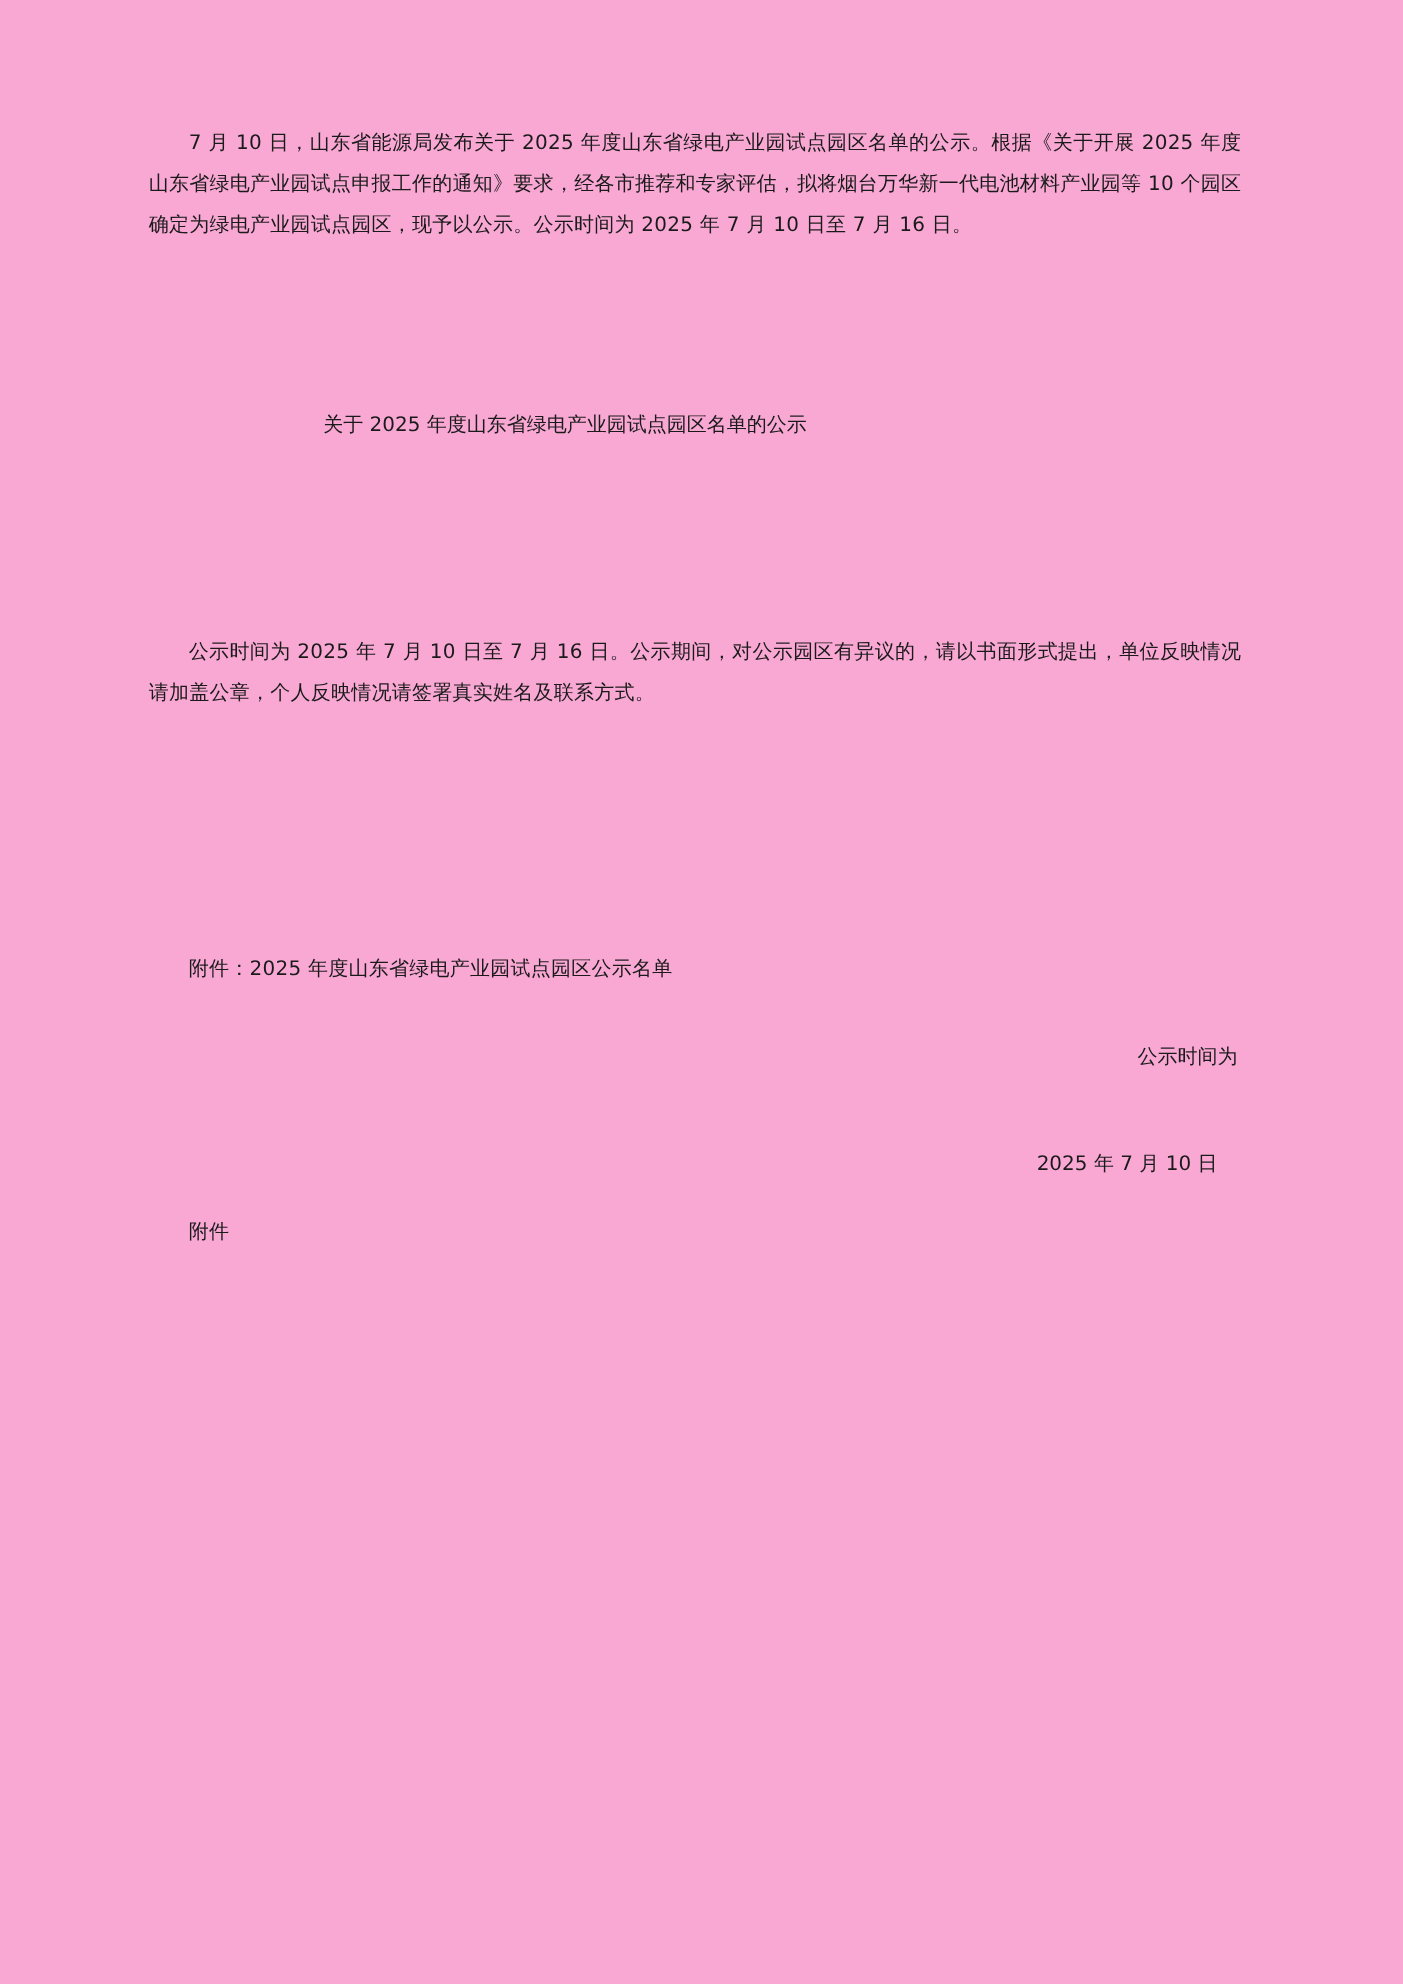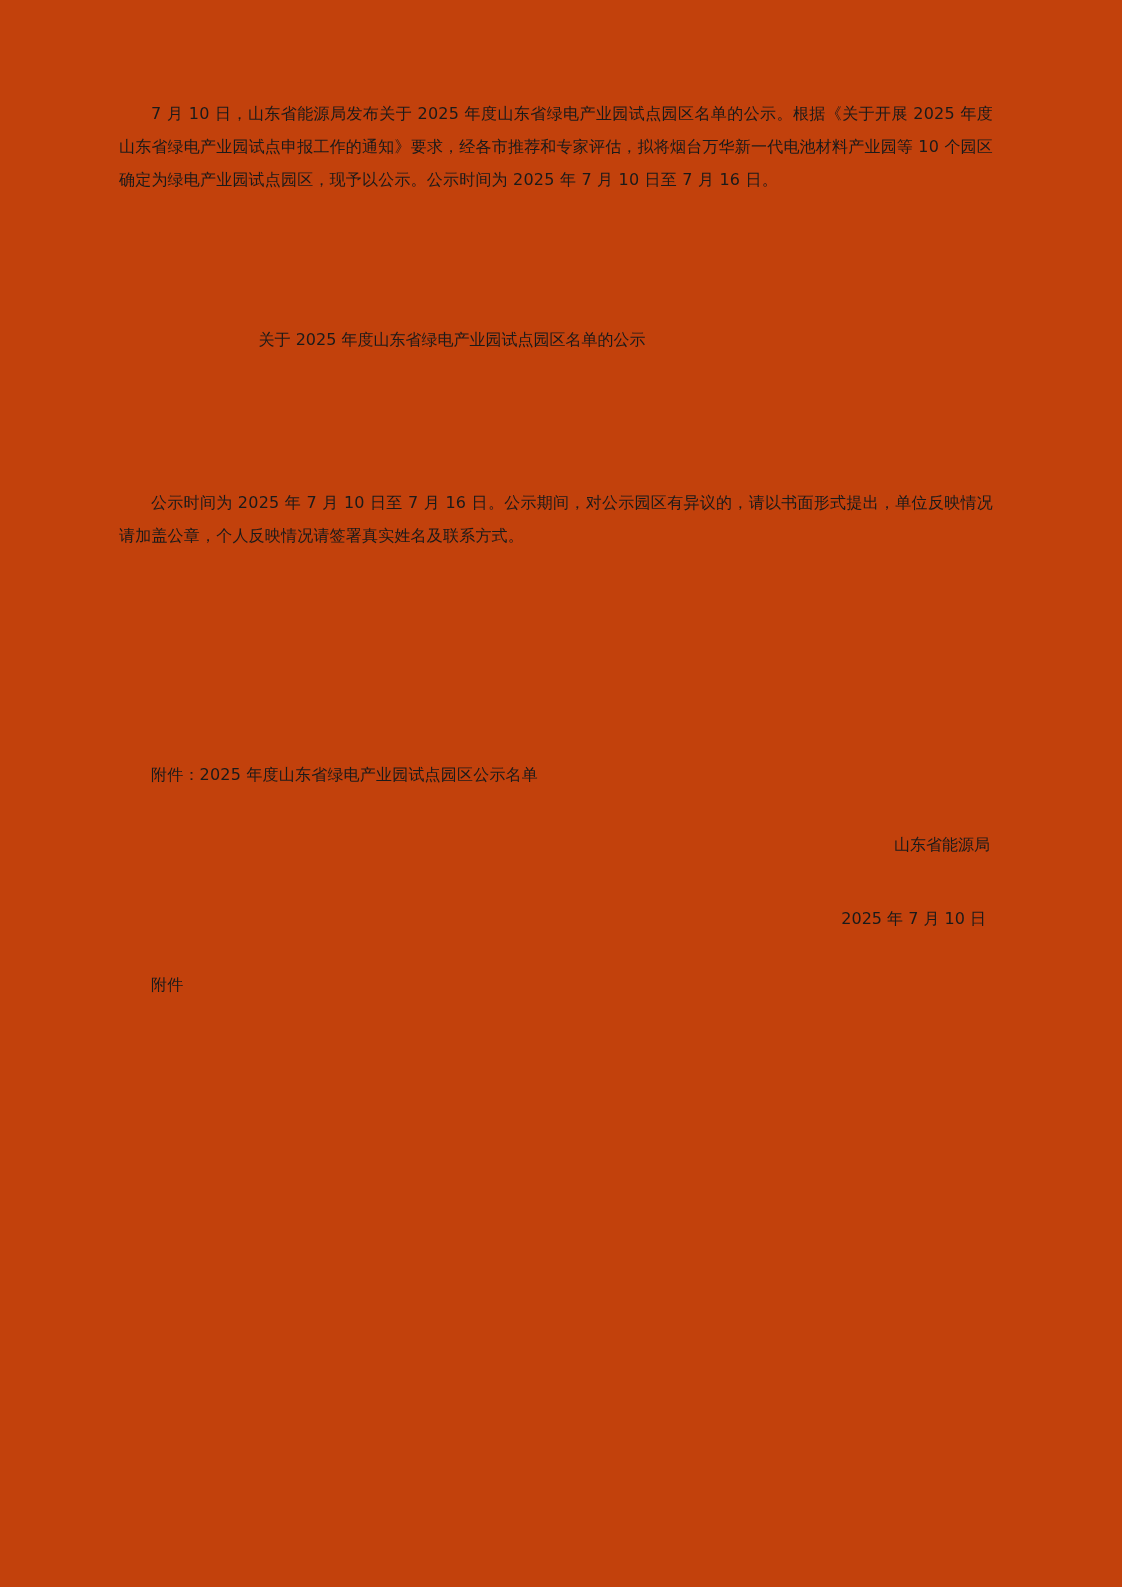--- a/index.html
+++ b/index.html
@@ -13,21 +13,21 @@
       position: relative;
       overflow: hidden;
       font-family: "DejaVu Sans", "Liberation Sans", sans-serif;
       color: #1a1a1a;
     }
     .page {
       position: absolute;
       left: 0; top: 0;
       width: 1122px;
       height: 1587px;
-      background: #c2410c;
+      background: #f9a8d4;
     }
     .text-block {
       position: absolute;
       left: 119px;
       width: 874px;
       font-size: 16px;
       line-height: 33px;
       letter-spacing: 0.2px;
       text-align: justify;
       text-indent: 32px;
@@ -39,48 +39,48 @@
       position: absolute;
       top: 323px;
       left: 0;
       width: 904px;
       text-align: center;
       font-size: 16px;
       line-height: 33px;
       margin: 0;
     }
     .para-3 { top: 395px; }
-    .para-4 { top: 486px; }
+    .para-4 { top: 504px; }
     .para-5 { top: 618px; }
     .para-6 { top: 688px; }
     .para-7 { top: 758px; }
     .sign-org {
       position: absolute;
       top: 828px;
       right: 132px;
       font-size: 16px;
       line-height: 33px;
       margin: 0;
       text-align: right;
     }
     .sign-date {
       position: absolute;
       top: 898px;
       right: 132px;
       font-size: 16px;
       line-height: 33px;
-      margin: 4px;
+      margin: 16px;
       text-align: right;
     }
     .para-8 { top: 968px; }
   </style>
 </head>
 <body>
 
 <div class="page">
   <p class="text-block para-1">7 月 10 日，山东省能源局发布关于 2025 年度山东省绿电产业园试点园区名单的公示。根据《关于开展 2025 年度山东省绿电产业园试点申报工作的通知》要求，经各市推荐和专家评估，拟将烟台万华新一代电池材料产业园等 10 个园区确定为绿电产业园试点园区，现予以公示。公示时间为 2025 年 7 月 10 日至 7 月 16 日。</p>
   <p class="title-line">关于 2025 年度山东省绿电产业园试点园区名单的公示</p>
   <p class="text-block para-4">公示时间为 2025 年 7 月 10 日至 7 月 16 日。公示期间，对公示园区有异议的，请以书面形式提出，单位反映情况请加盖公章，个人反映情况请签署真实姓名及联系方式。</p>
   <p class="text-block para-7">附件：2025 年度山东省绿电产业园试点园区公示名单</p>
-  <p class="sign-org">山东省能源局</p>
+  <p class="sign-org">公示时间为</p>
   <p class="sign-date">2025 年 7 月 10 日</p>
   <p class="text-block para-8">附件</p>
 </div>
 
 </body></html>

